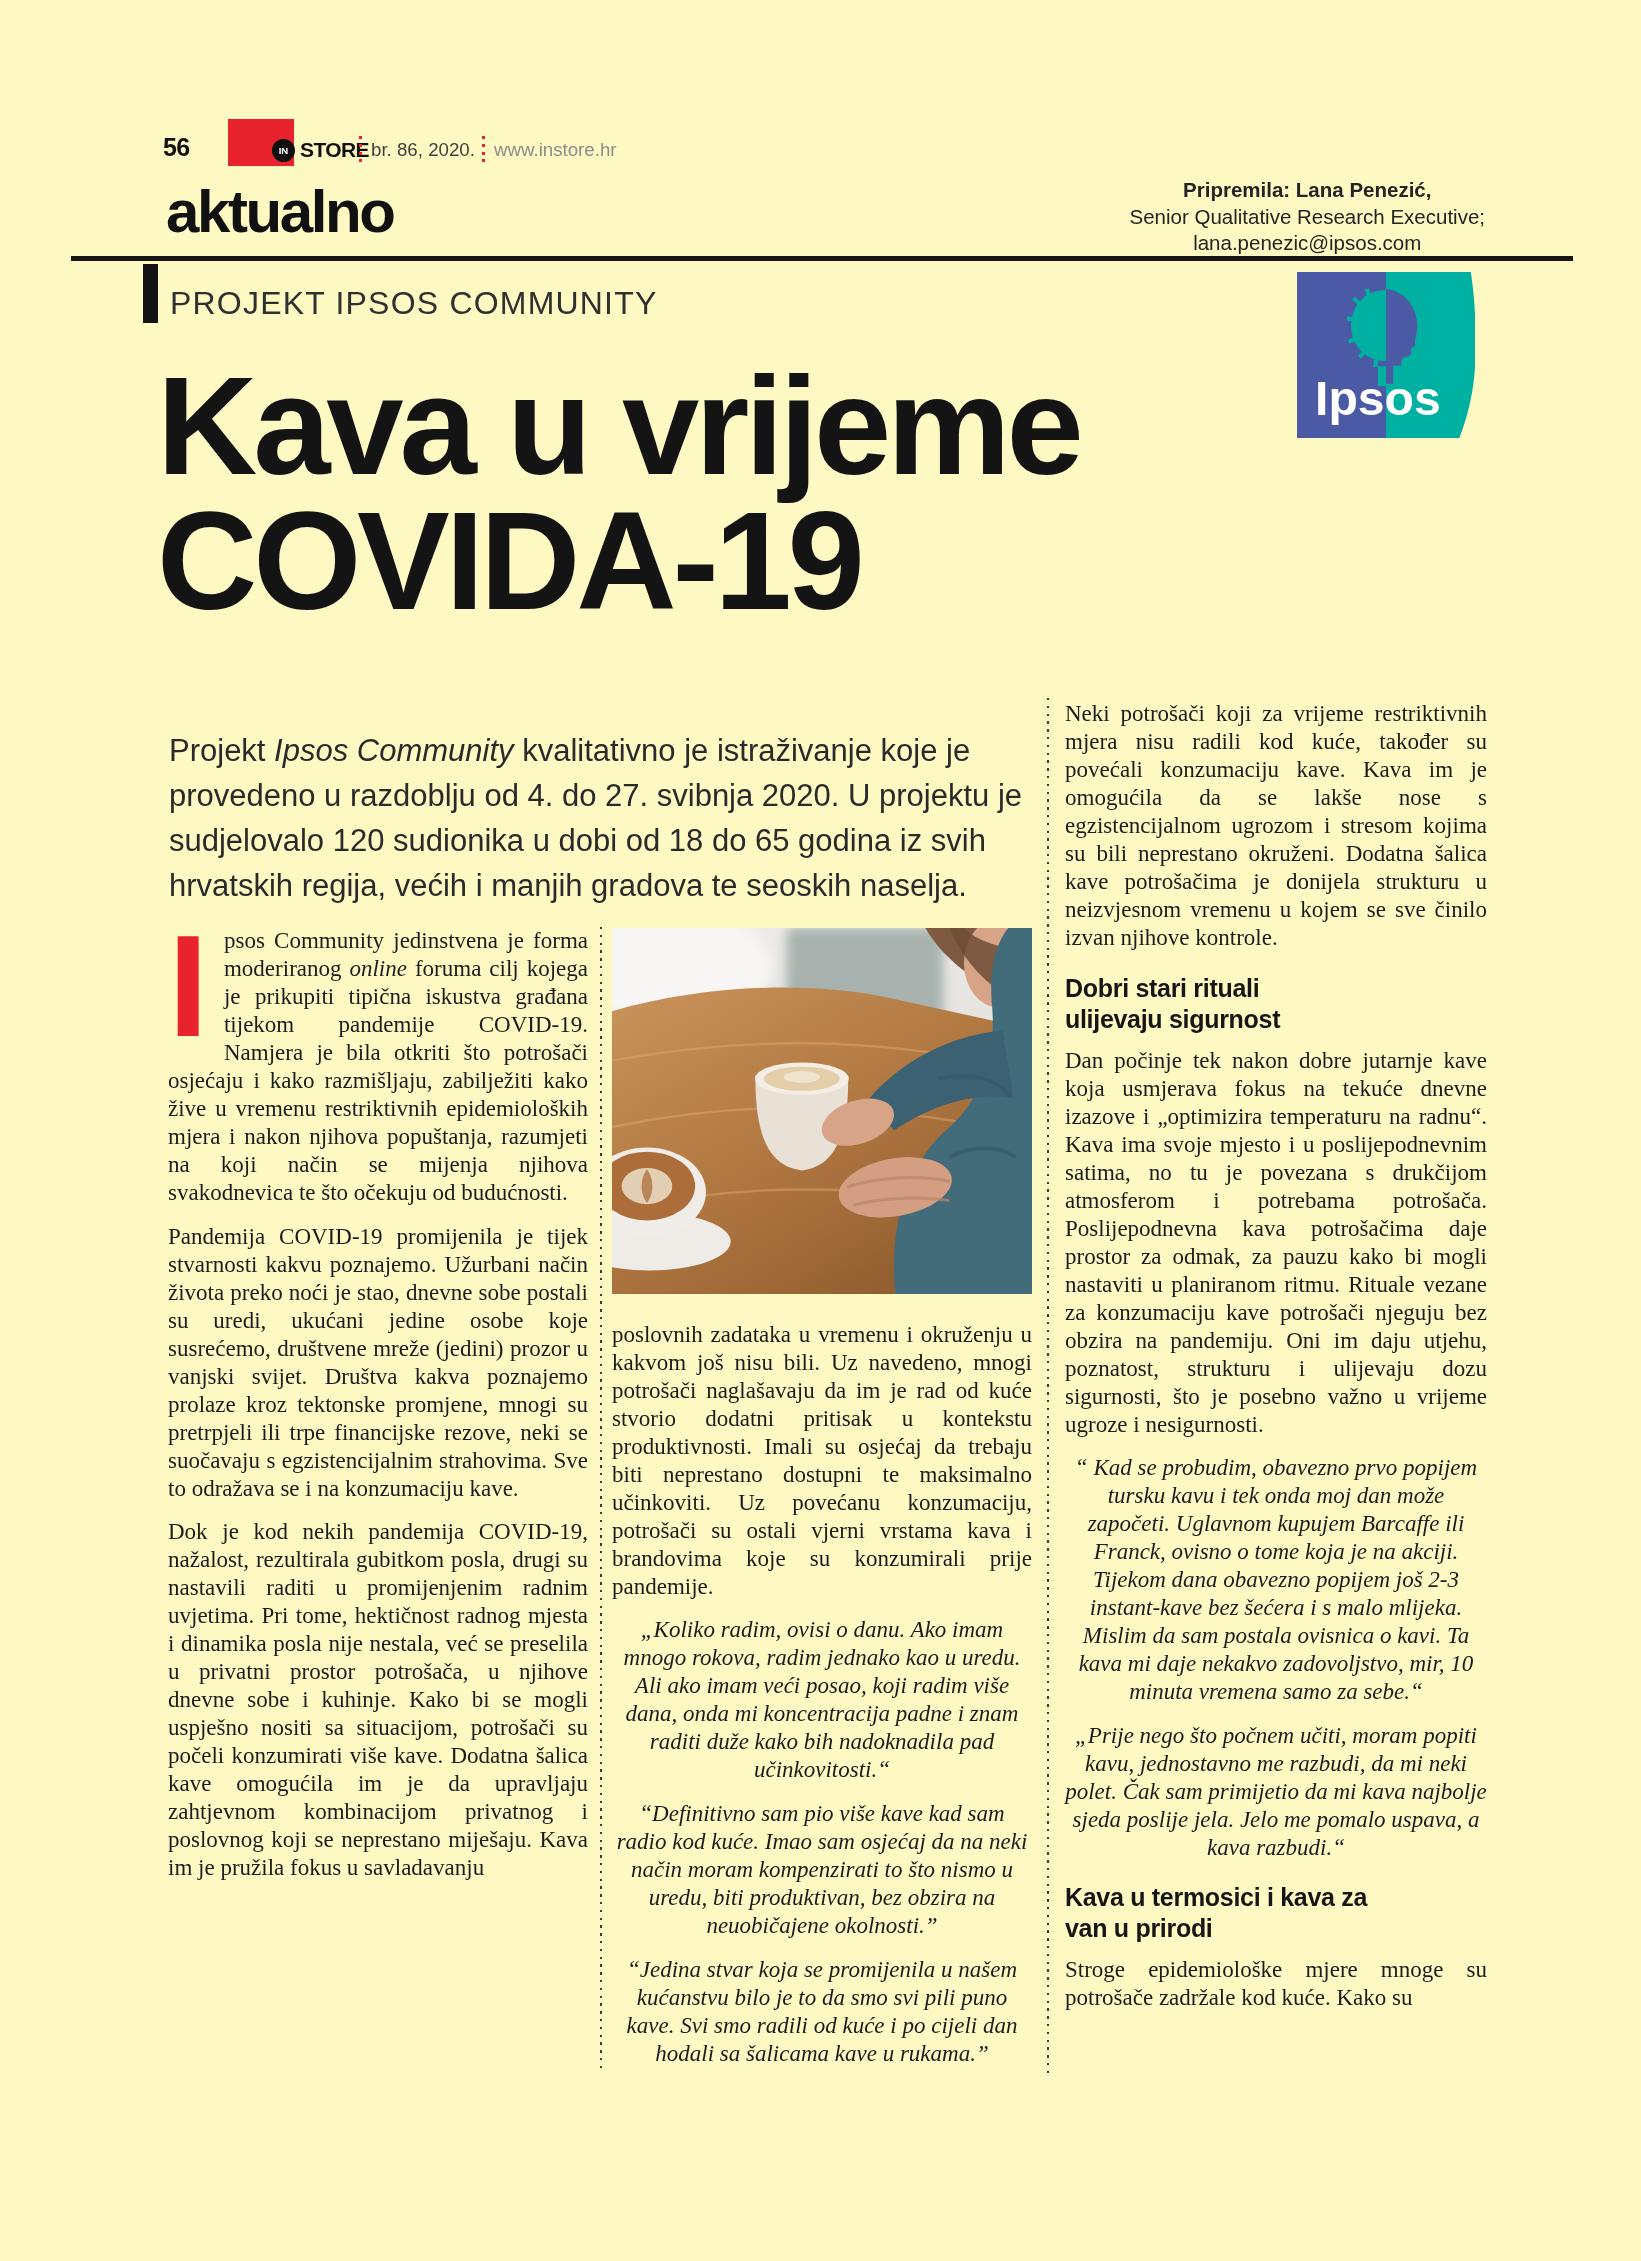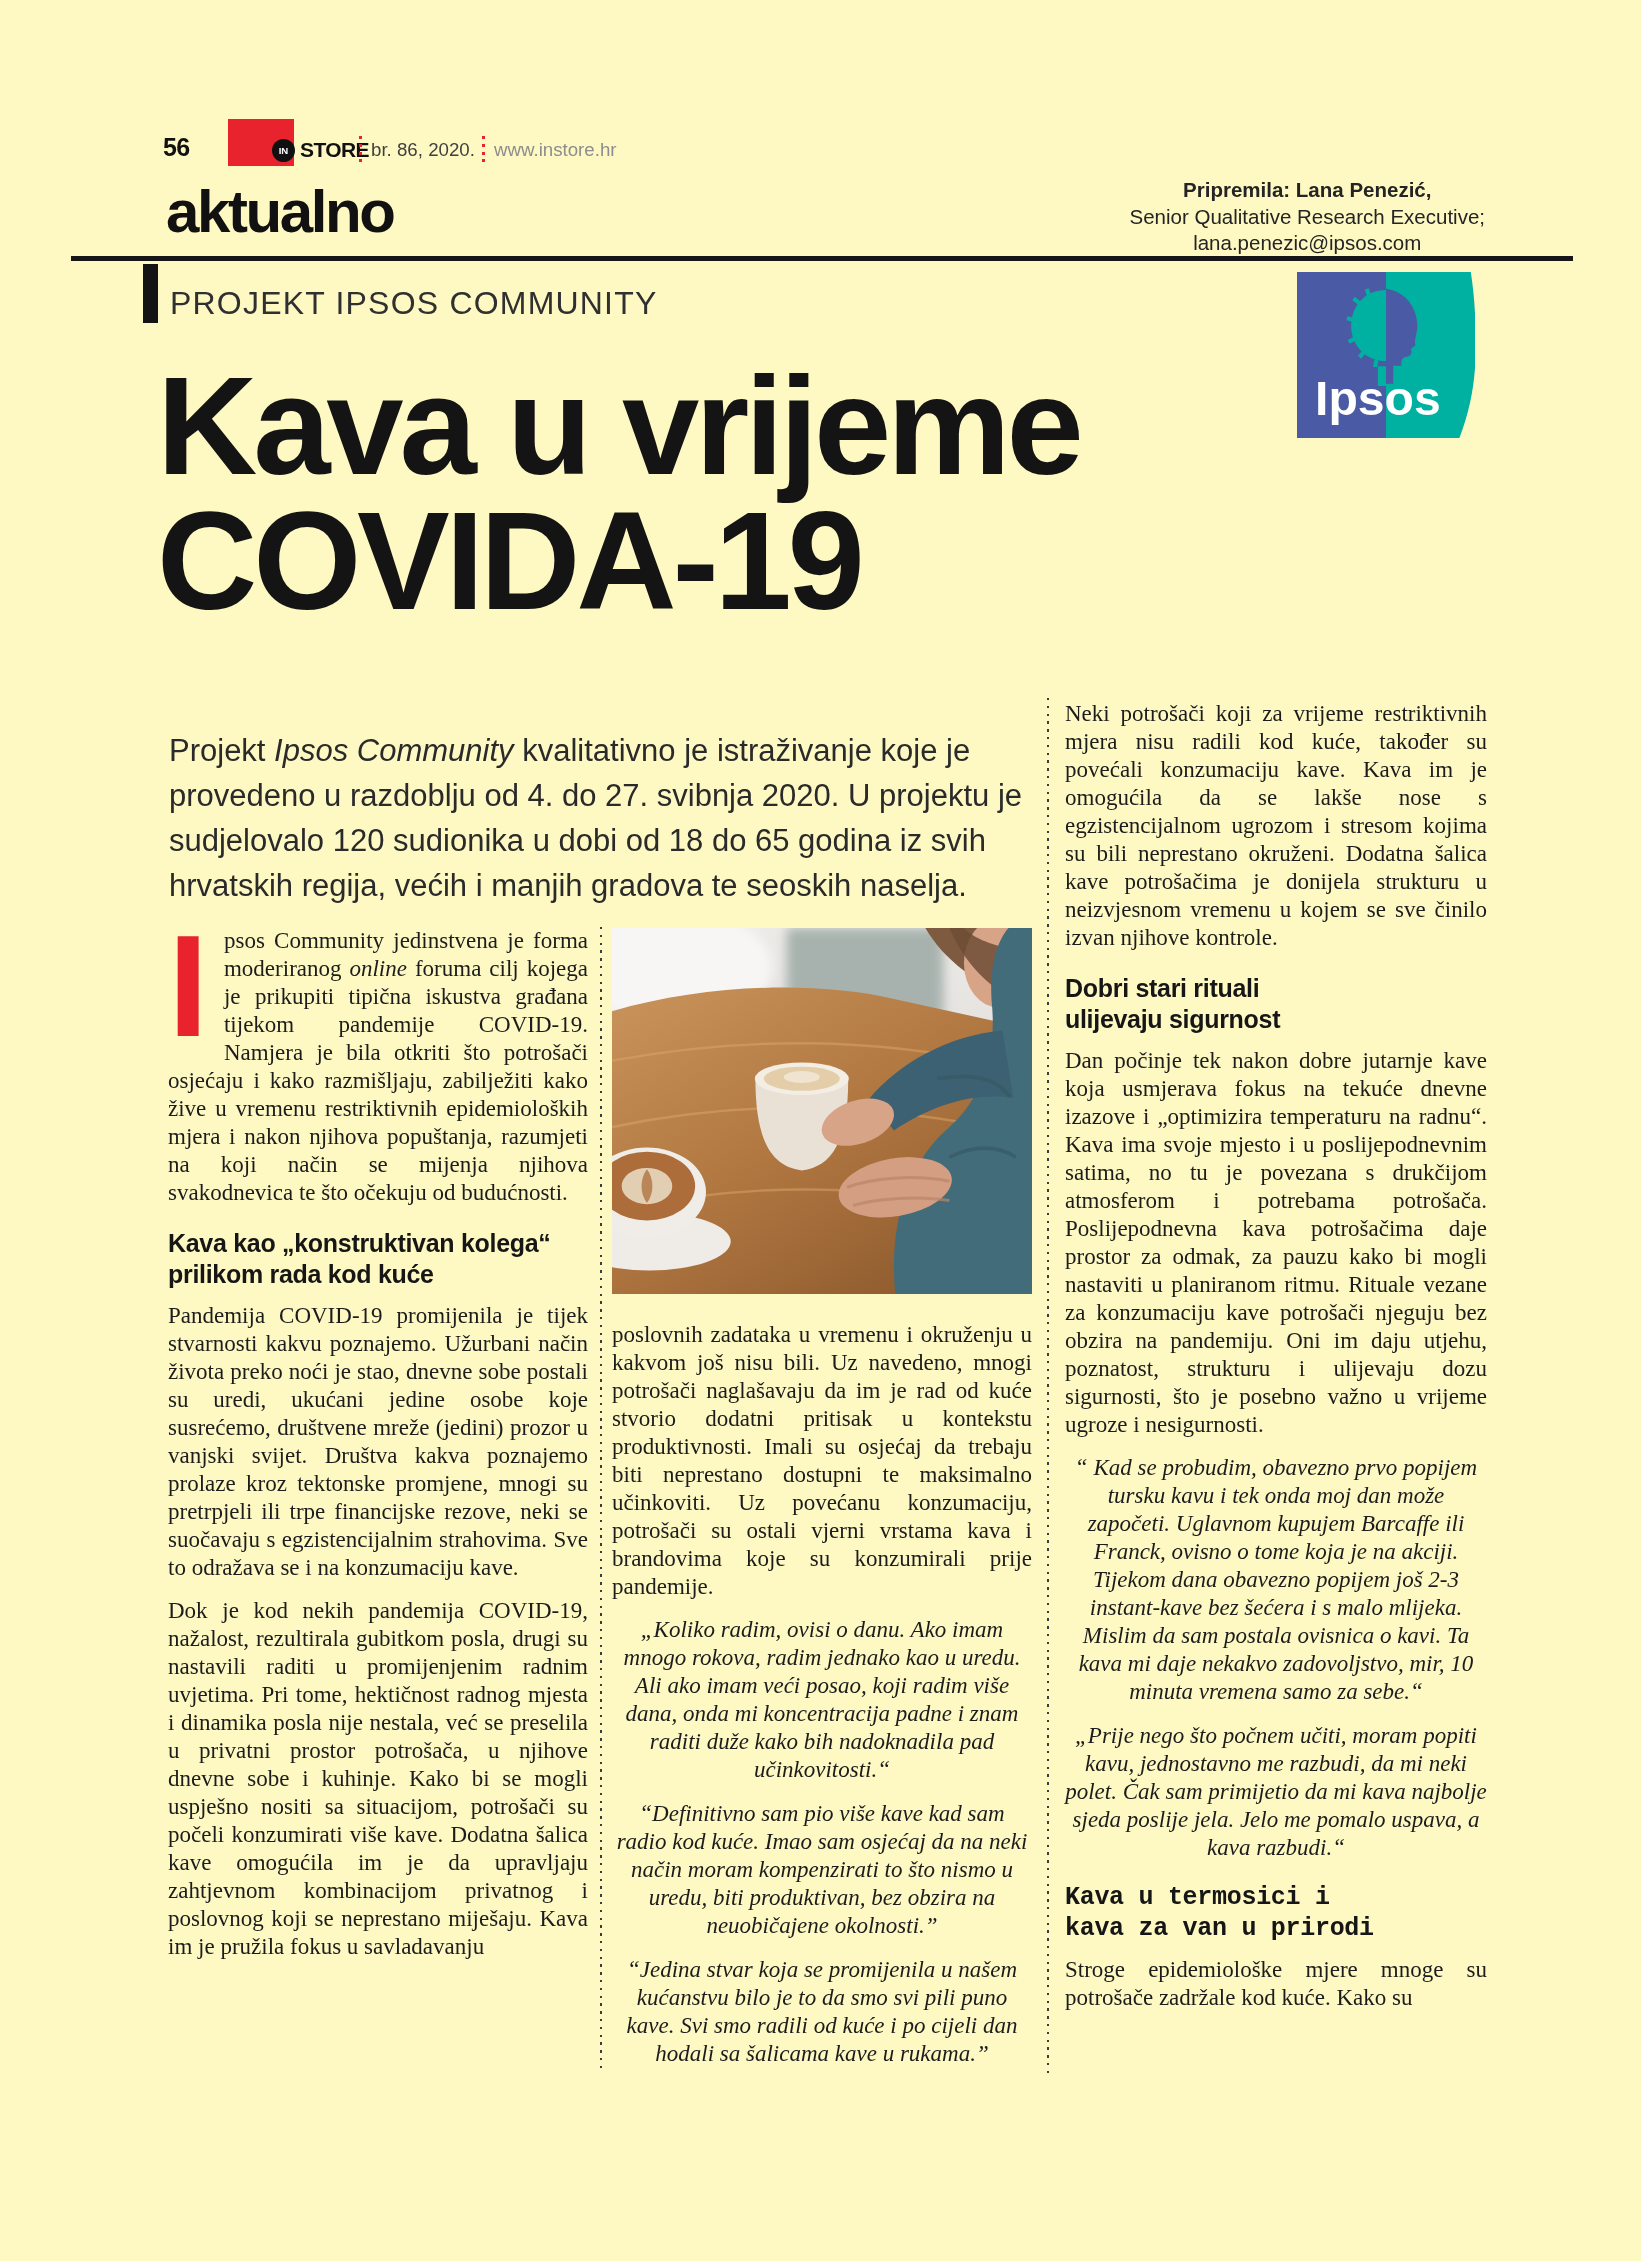--- a/index.html
+++ b/index.html
@@ -47,21 +47,21 @@
   .col{font-family:"Liberation Serif",serif;font-size:23px;line-height:28px;
        text-align:justify;color:#1c1c1c;}
   .col p{margin:0 0 15.7px 0;}
   .col-left{left:168px;top:927px;width:420px;}
   .col-mid{left:612px;top:928px;width:420px;}
   .col-right{left:1065px;top:700px;width:422px;}
 
   .colhead{font-family:"Liberation Sans",sans-serif;font-weight:700;font-size:25px;line-height:31px;
            letter-spacing:-0.3px;margin:20.5px 0 12px 0;color:#161616;text-align:left;}
   .hw1{max-width:283px;}
-  .hw2{max-width:338px;font-family:Liberation Mono, monospace;}
+  .hw2{max-width:338px;}
 
   .quote{font-style:italic;text-align:center;margin:15.7px 0;}
 
   .dropcap{float:left;font-family:"Liberation Sans",sans-serif;font-weight:700;font-size:145px;
            line-height:0.76;color:#e8232d;margin:3.6px 15.7px 0 0;}
 
   .photo{width:420px;height:366px;margin:0 0 26.5px 0;}
   .photo svg{display:block;width:420px;height:366px;}
 </style>
 </head>
@@ -109,21 +109,20 @@
     </svg>
   </div>
 
   <p class="abs intro"><span>Projekt </span><em>Ipsos Community</em><span> kvalitativno je istraživanje koje je provedeno u razdoblju od 4. do 27. svibnja 2020. U projektu je sudjelovalo 120 sudionika u dobi od 18 do 65 godina iz svih hrvatskih regija, većih i manjih gradova te seoskih naselja.</span></p>
 
   <div class="abs vsep sep1"></div>
   <div class="abs vsep sep2"></div>
 
   <div class="abs col col-left">
     <p><span class="dropcap">I</span><span>psos Community jedinstvena je forma moderiranog </span><em>online</em><span> foruma cilj kojega je prikupiti tipična iskustva građana tijekom pandemije COVID-19. Namjera je bila otkriti što potrošači osjećaju i kako razmišljaju, zabilježiti kako žive u vremenu restriktivnih epidemioloških mjera i nakon njihova popuštanja, razumjeti na koji način se mijenja njihova svakodnevica te što očekuju od budućnosti.</span></p>
-    <h3 class="colhead">Kava kao „konstruktivan kolega“ prilikom rada kod kuće</h3>
     <p>Pandemija COVID-19 promijenila je tijek stvarnosti kakvu poznajemo. Užurbani način života preko noći je stao, dnevne sobe postali su uredi, ukućani jedine osobe koje susrećemo, društvene mreže (jedini) prozor u vanjski svijet. Društva kakva poznajemo prolaze kroz tektonske promjene, mnogi su pretrpjeli ili trpe financijske rezove, neki se suočavaju s egzistencijalnim strahovima. Sve to odražava se i na konzumaciju kave.</p>
     <p>Dok je kod nekih pandemija COVID-19, nažalost, rezultirala gubitkom posla, drugi su nastavili raditi u promijenjenim radnim uvjetima. Pri tome, hektičnost radnog mjesta i dinamika posla nije nestala, već se preselila u privatni prostor potrošača, u njihove dnevne sobe i kuhinje. Kako bi se mogli uspješno nositi sa situacijom, potrošači su počeli konzumirati više kave. Dodatna šalica kave omogućila im je da upravljaju zahtjevnom kombinacijom privatnog i poslovnog koji se neprestano miješaju. Kava im je pružila fokus u savladavanju</p>
   </div>
 
   <div class="abs col col-mid">
     <div class="photo">
       <svg viewBox="0 0 697 607" preserveAspectRatio="none">
         <defs>
           <linearGradient id="bgG" x1="0" y1="0" x2="0" y2="1">
             <stop offset="0" stop-color="#eceae7"></stop>

